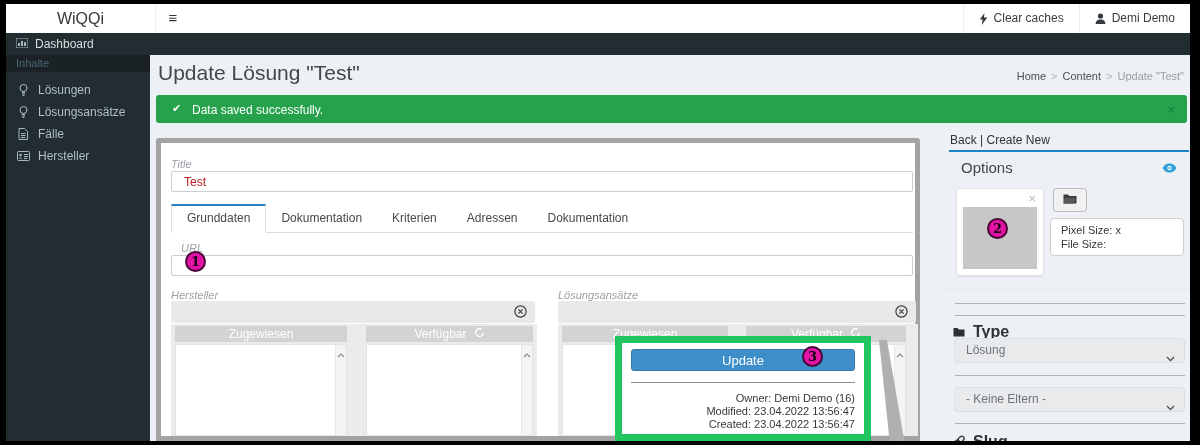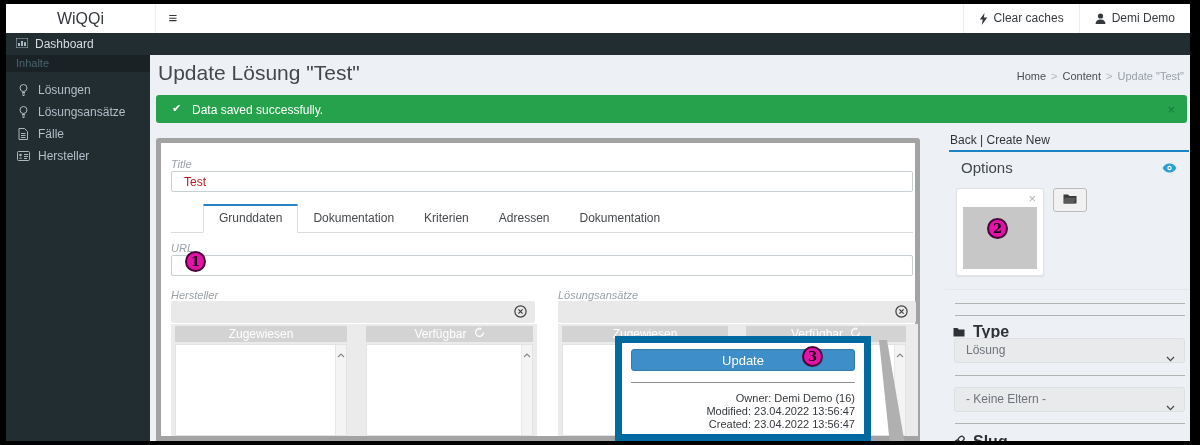--- a/index.html
+++ b/index.html
@@ -40,48 +40,48 @@
   .alert .msg { position:absolute; left:36px; top:8px; font-size:12px; }
   .alert .close { position:absolute; right:12px; top:7px; font-size:13px; color:#107a38; cursor:pointer; }
 
   
   .card { position:absolute; left:150px; top:134px; width:764px; bottom:0; background:#fff; border:5px solid #a3a3a3; border-radius:3px 3px 0 0; }
   .flabel { font-size:11px; font-style:italic; color:#9aa0a6; }
   .tinput { position:absolute; height:21px; border:1px solid #c7ced4; border-radius:2px; background:#fff;
             font-family:"Liberation Sans",sans-serif; font-size:12px; color:#b91c1c; padding:0 12px; outline:none; }
   .lbl-title { position:absolute; left:10px; top:15px; }
   .inp-title { left:10px; top:28px; width:742px; }
-  .lbl-url { position:absolute; left:10px; top:99px; }
+  .lbl-url { position:absolute; left:20px; top:99px; }
   .inp-url { left:10px; top:112px; width:742px; }
 
   .tabs { position:absolute; left:10px; top:61px; width:742px; height:29px; border-bottom:1px solid #dcdcdc; display:flex; }
   .tab { padding:7px 15px 6px; font-size:12px; color:#46494d; cursor:pointer; }
   .tab.active { border:1px solid #dcdcdc; border-top:2px solid #2683c6; border-bottom:1px solid #fff; background:#fff;
-                margin-bottom:-1px; padding-top:5px; border-radius:1px 1px 0 0;margin-left:32px; }
+                margin-bottom:-1px; padding-top:5px; border-radius:1px 1px 0 0; }
 
   .lbl-hersteller { position:absolute; left:10px; top:146px; }
   .lbl-loesung { position:absolute; left:397px; top:146px; }
   .selbar { position:absolute; top:158px; height:22px; background:#e9e9e9; border-radius:2px; }
   .selbar.h { left:10px; width:364px; }
   .selbar.l { left:397px; width:358px; }
   .selbar .cx { position:absolute; right:8px; top:4px; color:#3f3f3f; }
 
   .duallist { position:absolute; top:181px; bottom:0; background:#ebebeb; }
   .duallist.h { left:10px; width:366px; }
   .duallist.l { left:397px; width:360px; }
   .dl-head { position:absolute; top:2px; height:16px; line-height:16px; background:#d3d3d3; color:#fff; text-align:center;
              font-size:12px; display:flex; align-items:center; justify-content:center; gap:7px; cursor:pointer; }
   .dl-list { position:absolute; top:20px; bottom:0; background:#fff; border:1px solid #e3e3e3; }
   .scrolltrack { position:absolute; right:0; top:0; bottom:0; width:11px; background:#f4f4f4; border-left:1px solid #e7e7e7; }
   .scrolltrack .up { position:absolute; top:2px; left:1px; color:#8a8a8a; }
 
   
   .wedge { position:absolute; left:862px; top:330px; }
   .inset { position:absolute; left:609px; top:332px; width:256px; bottom:0; background:#fff;
-           border:7px solid #0369a1; padding:6px 9px 0; z-index:5; }
+           border:7px solid #22c55e; padding:6px 9px 0; z-index:5; }
   .inset .update-btn { display:block; width:100%; height:22px; background:#3d8ec9; border:1px solid #3579ad; border-radius:3px;
            color:#fff; font-size:13px; font-family:"Liberation Sans",sans-serif; cursor:pointer; }
   .inset hr { border:none; border-top:1px solid #8f8f8f; margin:11px 0 9px; }
   .inset .meta { text-align:right; font-size:11px; color:#35393d; line-height:13px; }
 
   
   .rightcol { position:absolute; left:939px; top:129px; width:246px; bottom:0; }
   .backline { position:absolute; left:5px; top:0; font-size:12px; color:#303438; }
   .backline .lnk { cursor:pointer; }
   .bluehr { position:absolute; left:4px; top:17px; width:240px; height:2px; background:#1b84c4; }
@@ -318,20 +318,24 @@
     <div class="thumb">
       <span class="x">×</span>
       <div class="ph"></div>
     </div>
     <div class="folderbtn">
       <span><svg width="14" height="11" viewBox="0 0 14 11">
             <path d="M0.5 1.5 H5 L6.5 3 H13.5 V10.5 H0.5 Z" fill="#3a3a3a"></path>
             <path d="M1.5 4.8 H12.5 L11 10.5 H0.8 Z" fill="#5a5a5a"></path>
           </svg></span>
     </div>
+    <div class="infobox">
+      <div>Pixel Size: x</div>
+      <div>File Size:</div>
+    </div>
 
     <div class="rc-hr faint" style="top:156px;"></div>
     <div class="rc-hr" style="top:170px;"></div>
     <div class="rc-hr" style="top:182px;"></div>
 
     <div class="rc-label" style="top:190px;">
       <span><svg width="12" height="10" viewBox="0 0 12 10">
             <path d="M0.5 1 H4.5 L5.8 2.4 H11.5 V9.5 H0.5 Z" fill="#2e3236"></path>
           </svg></span>
       <span>Type</span>

